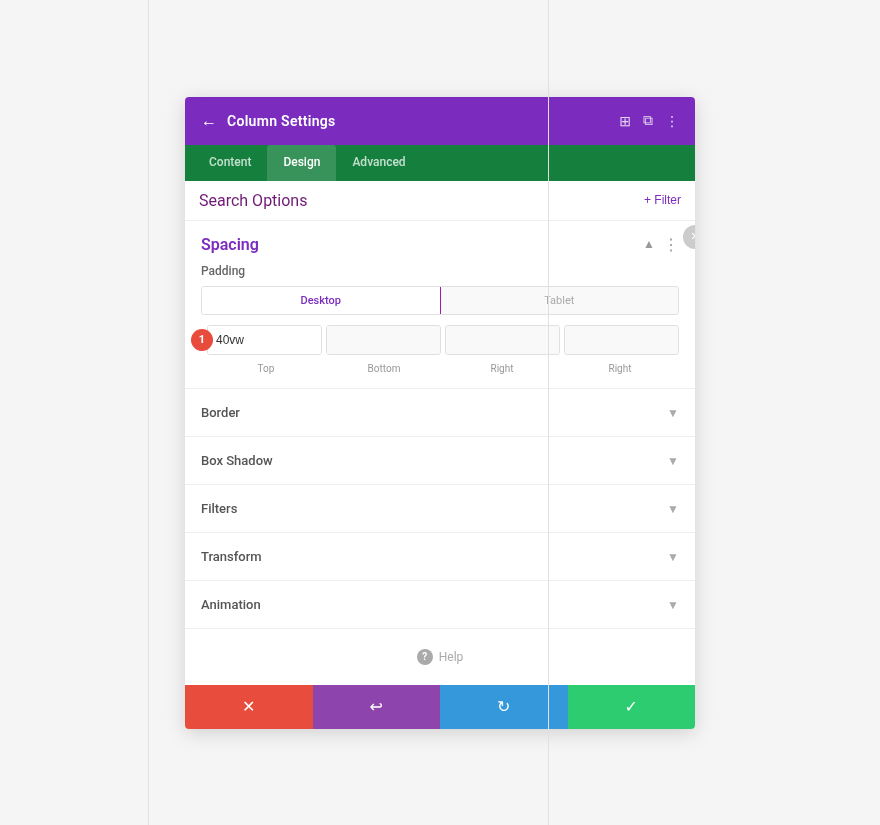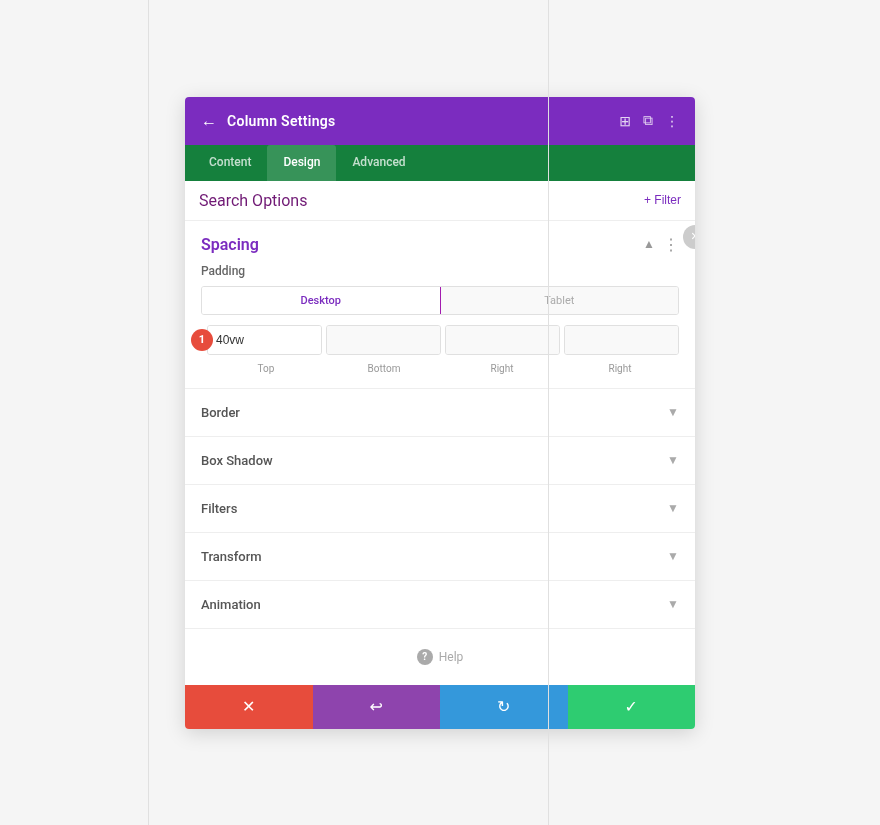--- a/index.html
+++ b/index.html
@@ -306,21 +306,21 @@
     
     .divider {
       height: 1px;
       background: #eee;
       margin: 0 0 0 0;
     }
 
     
     .collapsible-section {
       display: flex;
-      align-items: flex-start;
+      align-items: flex-end;
       justify-content: space-between;
       padding: 16px 16px;
       cursor: pointer;
       border-bottom: 1px solid #eee;
     }
 
     .collapsible-section:last-of-type {
       border-bottom: none;
     }
 

